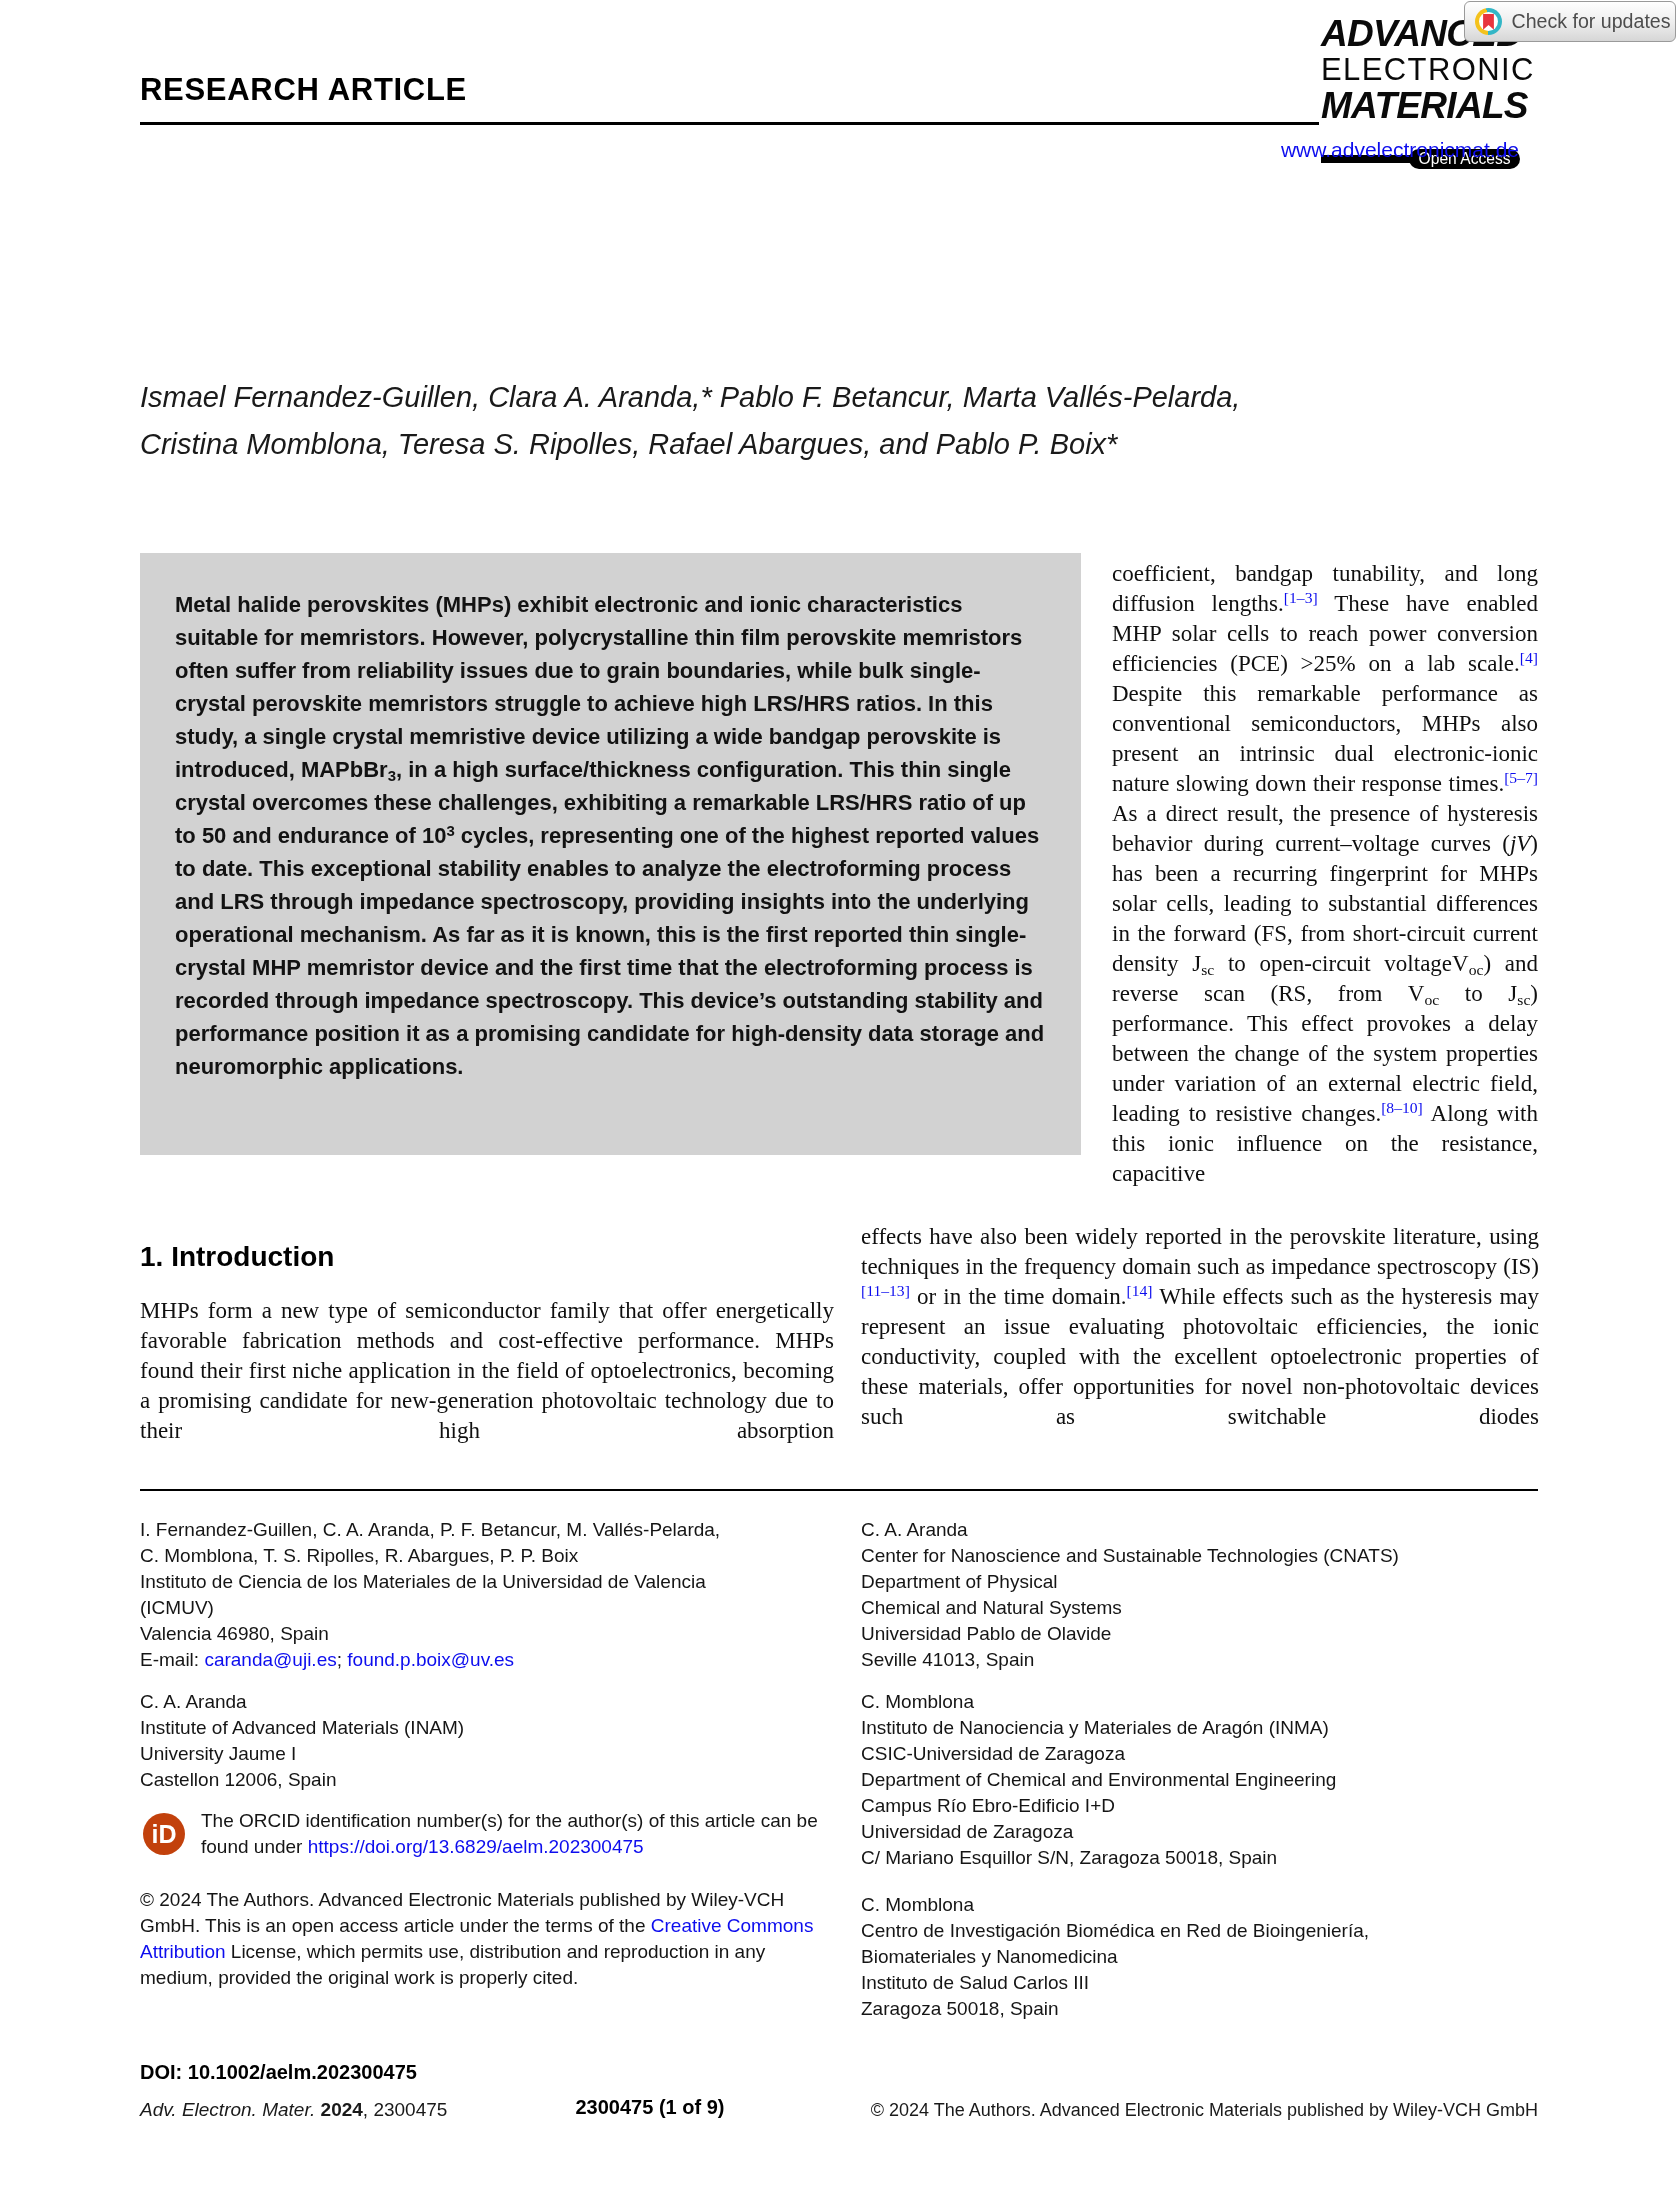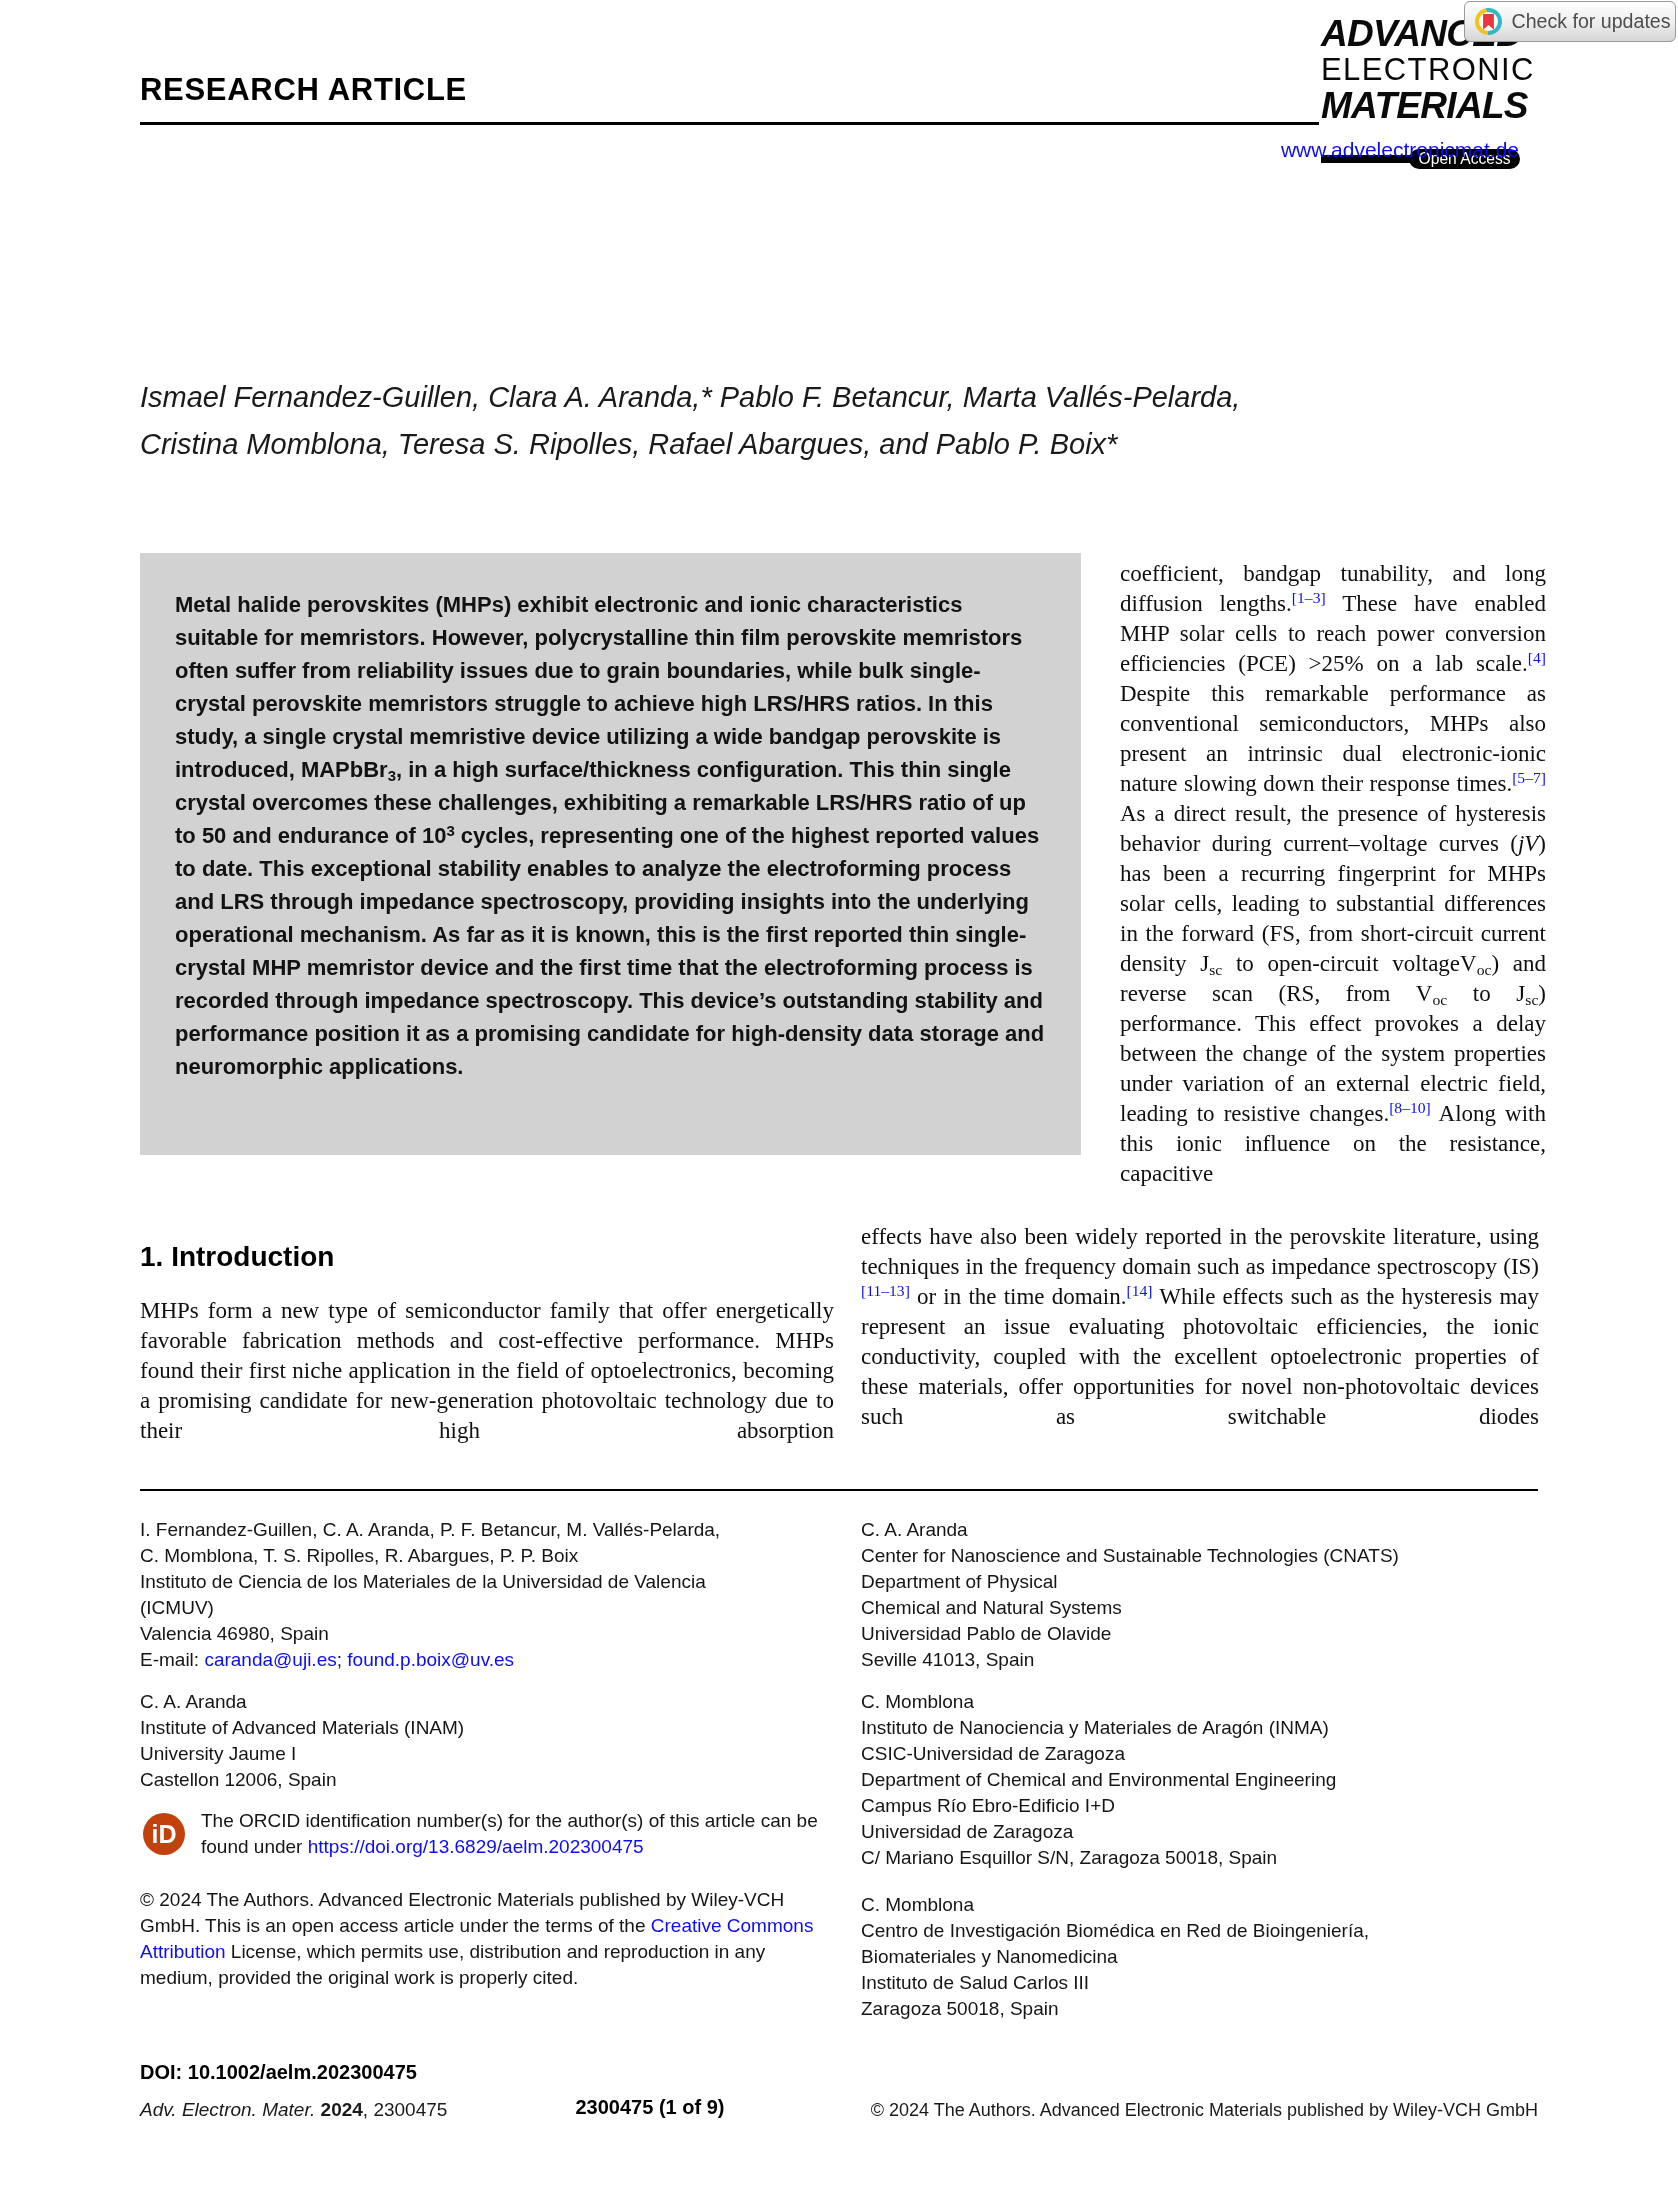--- a/index.html
+++ b/index.html
@@ -42,21 +42,21 @@
   .site-url{position:absolute;top:138px;right:159px;font-size:21px;font-weight:400;color:var(--link_blue);cursor:pointer;}
   
   .title{position:absolute;left:140px;top:200px;width:1401px;margin:0;font-size:43px;line-height:53px;font-weight:700;color:#000;}
   .authors{position:absolute;left:140px;top:374px;width:1401px;font-size:29px;line-height:47px;font-style:italic;color:#1a1a1a;}
   
   .abstract{position:absolute;left:140px;top:553px;width:941px;height:602px;background:var(--abstract_bg);box-sizing:border-box;padding:35px 35px;}
   .abstract p{margin:0;font-size:22px;line-height:33px;font-weight:700;color:#121212;}
   
   .serif{font-family:"Liberation Serif",serif;}
   .just-all{text-align:justify;text-align-last:justify;}
-  .col-narrow{position:absolute;left:1112px;top:559px;width:426px;font-size:23px;line-height:30px;color:#0f0f0f;margin-left:8px;}
+  .col-narrow{position:absolute;left:1112px;top:559px;width:426px;font-size:23px;line-height:30px;color:#0f0f0f;}
   .col-wide{position:absolute;left:861px;top:1222px;width:678px;font-size:23px;line-height:30px;color:#0f0f0f;}
   .section-heading{position:absolute;left:140px;top:1241px;margin:0;font-size:28px;font-weight:700;color:#000;}
   .intro-left{position:absolute;left:140px;top:1296px;width:694px;font-size:23px;line-height:30px;color:#0f0f0f;}
   
   .fn-rule{position:absolute;left:140px;top:1489px;width:1398px;height:2px;background:#000;}
   .fn{font-size:19px;line-height:26px;color:#151515;}
   .fn-l1{position:absolute;left:140px;top:1517px;width:697px;}
   .fn-l2{position:absolute;left:140px;top:1689px;width:697px;}
   .orcid{position:absolute;left:143px;top:1808px;width:704px;display:flex;gap:16px;align-items:center;}
   .orcid-icon{width:42px;height:42px;border-radius:50%;background:#c2410c;color:#fff;font-size:25px;font-weight:700;display:flex;align-items:center;justify-content:center;flex:0 0 42px;}

